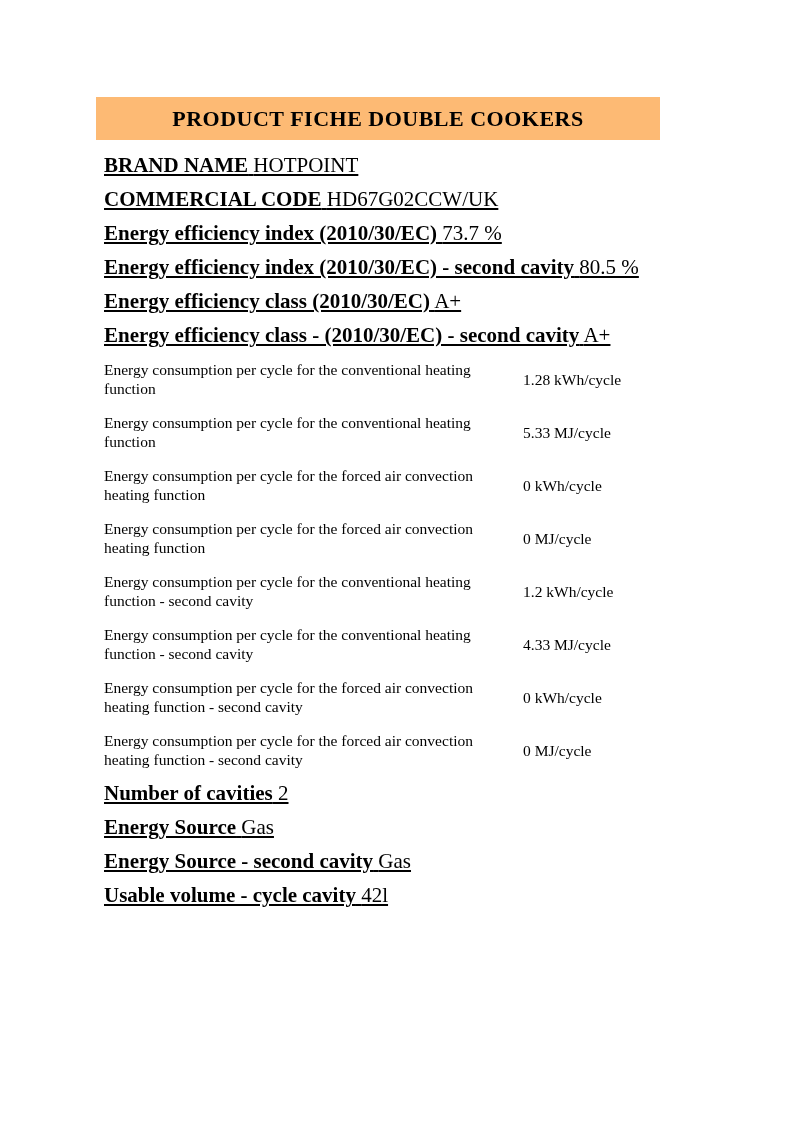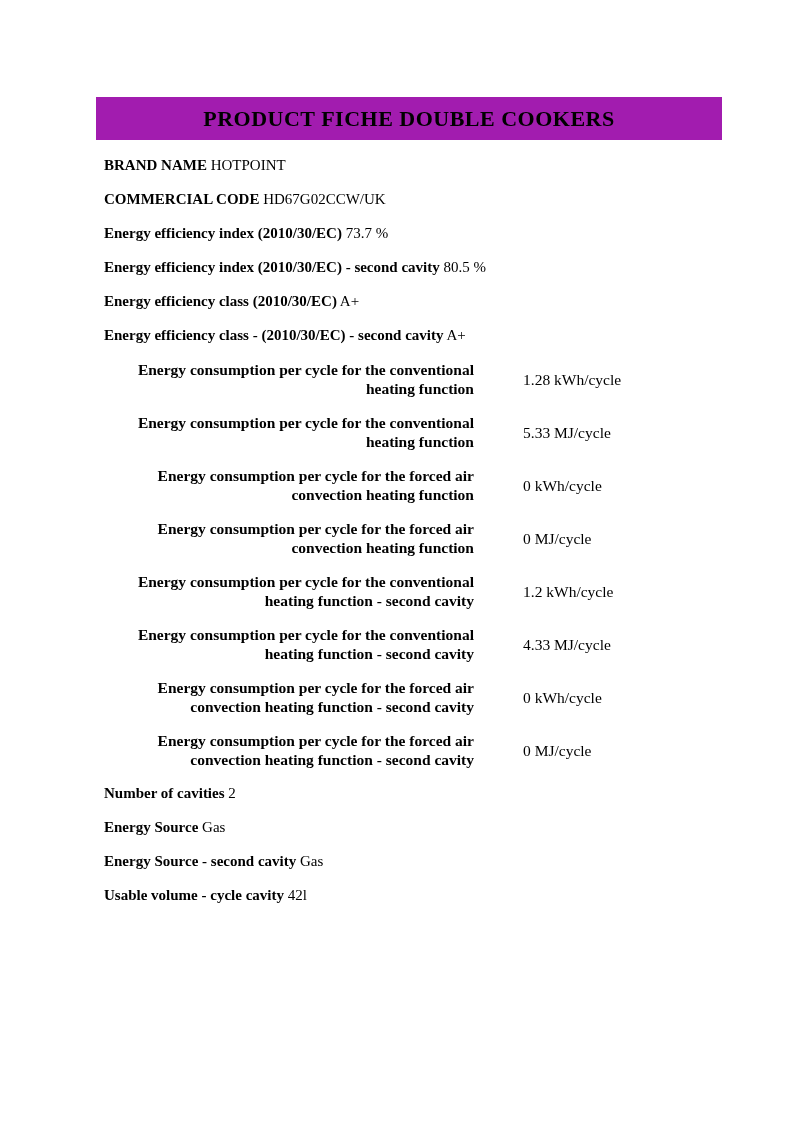--- a/index.html
+++ b/index.html
@@ -16,60 +16,60 @@
     background: #ffffff;
     overflow: hidden;
   }
   .doc {
     position: absolute;
     top: 97px;
     left: 96px;
     width: 626px;
   }
   .header-bar {
-    width: 626px;
+    width: 564px;
     height: 43px;
-    background: #a21caf;
+    background: #fdba74;
     display: flex;
     align-items: center;
     justify-content: center;
     margin-bottom: 16px;
   }
   .header-title {
     font-weight: bold;
     font-size: 22px;
     letter-spacing: 0.5px;
     white-space: nowrap;
   }
   .content {
     padding-left: 8px;
     padding-right: 4px;
   }
   .row-inline {
     margin: 0 0 15px 0;
-    font-size: 15px;
+    font-size: 21px;
     line-height: 19px;
+    text-decoration: underline;
   }
   .row-inline .lbl {
     font-weight: bold;
   }
   .row-cols {
     display: flex;
     align-items: center;
     margin: 0 0 15px 0;
     font-size: 15.5px;
     line-height: 19px;
   }
   .row-cols .lbl {
-    font-weight: bold;
+    font-weight: normal;
     width: 419px;
     box-sizing: border-box;
     padding-right: 49px;
     flex: 0 0 419px;
-    text-align: right;
   }
   .row-cols .val {
     white-space: nowrap;
   }
 </style>
 </head>
 <body>
 
 <div class="page">
   <div class="doc">

